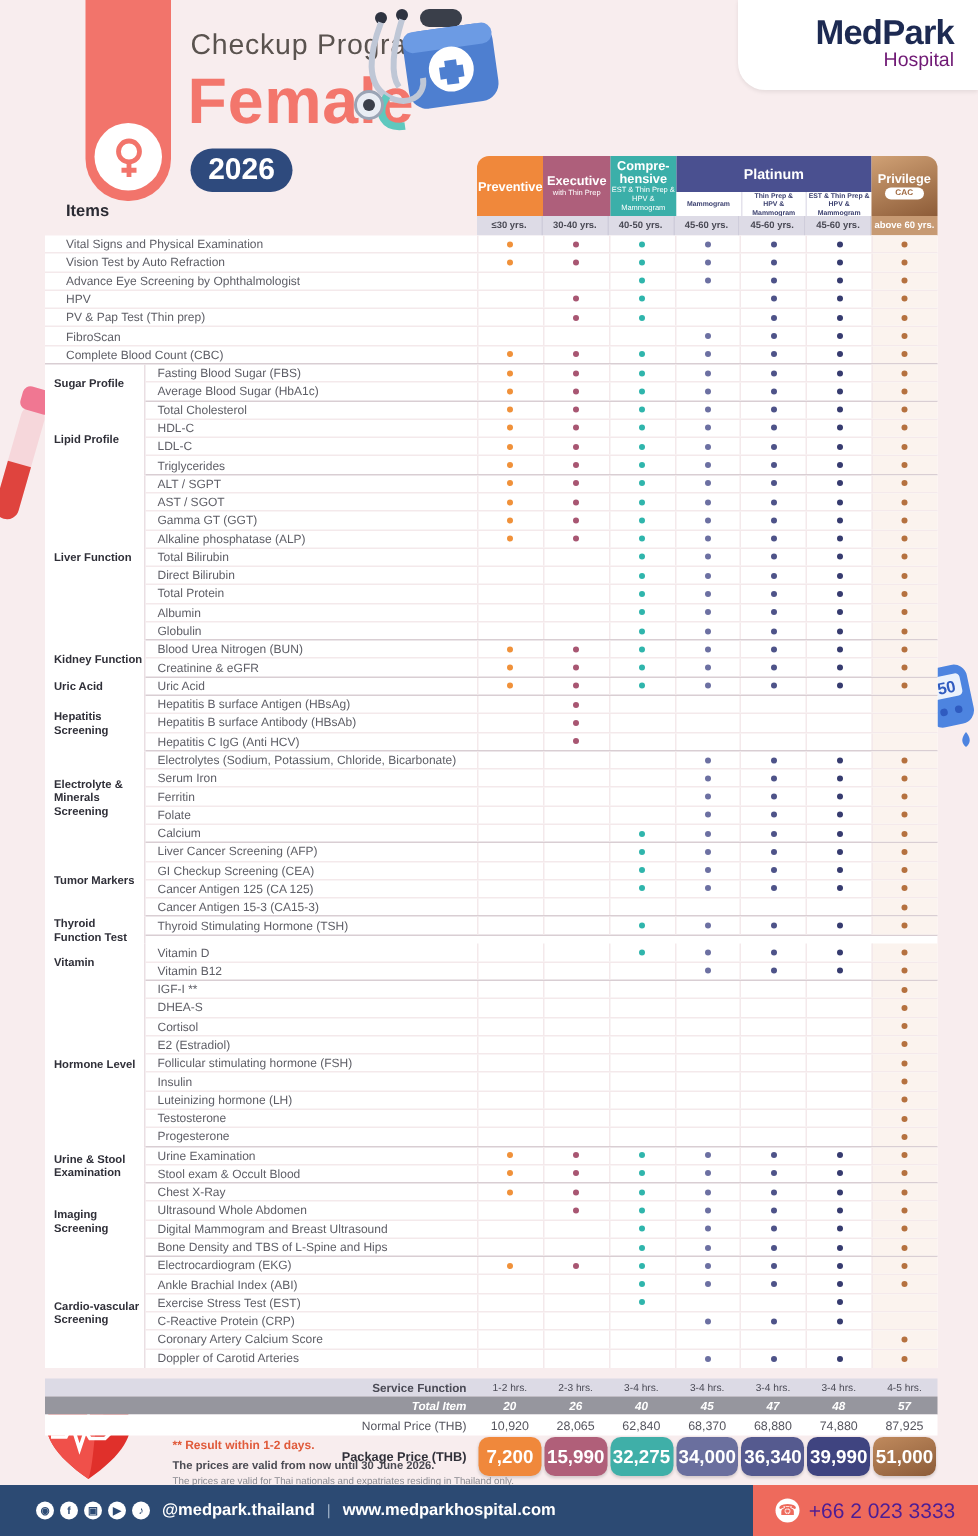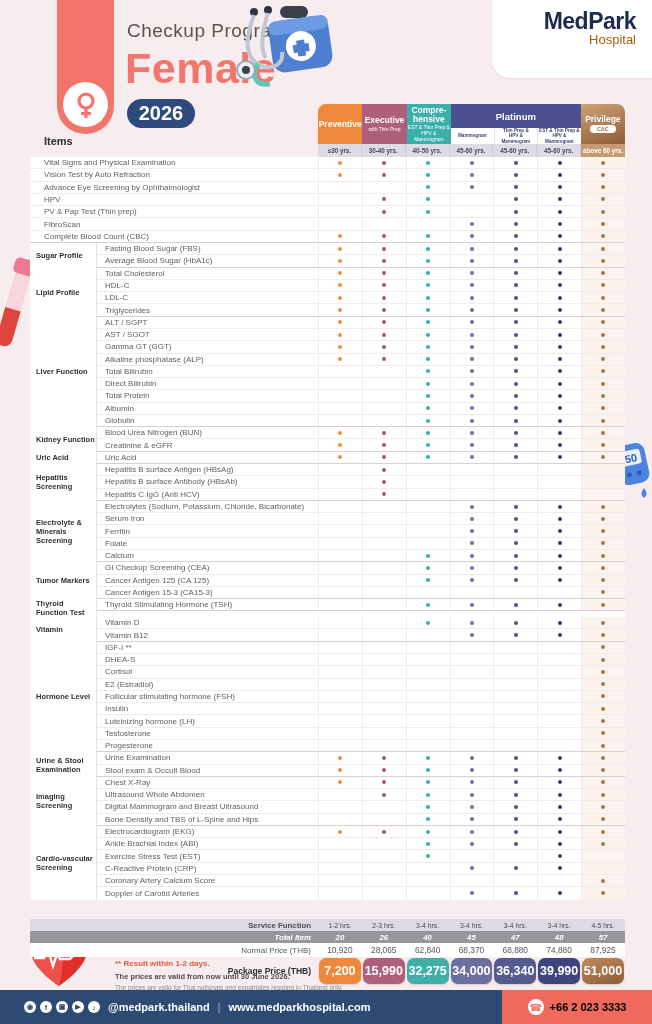--- a/index.html
+++ b/index.html
@@ -8,24 +8,24 @@
 
   
   .ribbon{position:absolute;left:57px;top:0;width:57px;height:134px;background:#F2746B;
           border-radius:0 0 28px 28px;}
   .ribbon-circle{position:absolute;left:6px;top:82px;width:45px;height:45px;background:#fff;border-radius:50%;
                  display:flex;align-items:center;justify-content:center;}
   .title1{position:absolute;left:127px;top:20px;font-size:19px;color:#5A534F;letter-spacing:.5px;}
   .title2{position:absolute;left:125px;top:44px;font-size:43px;font-weight:bold;color:#F3766C;letter-spacing:.5px;}
   .year-pill{position:absolute;left:127px;top:99px;width:68px;height:29px;background:#2E4A7D;border-radius:15px;
              color:#fff;font-size:20px;font-weight:bold;display:flex;align-items:center;justify-content:center;}
-  .logo-card{position:absolute;right:0;top:0;width:160px;height:78px;background:#fff;border-radius:0 0 0 18px;
+  .logo-card{position:absolute;right:0;top:0;width:160px;height:60px;background:#fff;border-radius:0 0 0 18px;
              box-shadow:0 1px 3px rgba(0,0,0,.08);text-align:right;padding:10px 16px 0 0;box-sizing:border-box;}
   .logo-name{font-size:23px;font-weight:bold;color:#1D2A52;letter-spacing:-.5px;line-height:1;}
-  .logo-sub{font-size:13px;color:#a16207;line-height:1.1;}
+  .logo-sub{font-size:13px;color:#701a75;line-height:1.1;}
   .items-label{position:absolute;left:44px;top:135px;font-size:11px;font-weight:bold;color:#2B2B33;}
 
   
   #header-band{position:absolute;left:318px;top:104px;width:307px;height:40px;display:flex;}
   .hdr{box-sizing:border-box;width:45px;height:40px;color:#fff;display:flex;flex-direction:column;
        align-items:center;justify-content:center;text-align:center;}
   .hdr-title{font-size:8.5px;font-weight:bold;line-height:1.05;}
   .hdr-sub{font-size:5px;line-height:1.2;margin-top:1px;}
   .plat-wrap{width:131.571px;display:flex;flex-direction:column;}
   .plat-top{height:24px;background:#4A5090;color:#fff;font-size:9.5px;font-weight:bold;
@@ -84,21 +84,21 @@
   .social{display:flex;gap:4px;margin-left:24px;}
   .soc{width:12px;height:12px;border-radius:50%;background:#fff;color:#2C4A73;font-size:7px;font-weight:bold;
        display:flex;align-items:center;justify-content:center;}
   .handle{color:#fff;font-size:11px;font-weight:bold;margin-left:8px;}
   .fdiv{color:#9FB2C8;font-size:10px;margin:0 8px;}
   .website{color:#fff;font-size:11px;font-weight:bold;}
   .phone-block{position:absolute;right:0;top:0;width:150px;height:34px;background:#EE6A5C;display:flex;
                align-items:center;justify-content:center;gap:6px;}
   .phone-circle{width:16px;height:16px;border-radius:50%;background:#fff;color:#EE6A5C;font-size:10px;
                 display:flex;align-items:center;justify-content:center;}
-  .phone-num{color:#000000;font-size:11px;font-weight:bold;}
+  .phone-num{color:#4c1d95;font-size:14px;font-weight:normal;}
 
   
   .decor{position:absolute;pointer-events:none;}
 </style>
 </head>
 <body>
 
 <div class="page">
 
   <div class="ribbon">
@@ -988,20 +988,42 @@
               <div class="dot-cell priv">
                 <div class="dot" style="background: rgb(181, 113, 63);"></div>
               </div>
             </div>
           </div>
         </div>
       </div>
       <div class="section">
         <div class="group-cell">Tumor Markers</div>
         <div class="rows">
+          <div class="row">
+            <div class="label">Liver Cancer Screening (AFP)</div>
+            <div class="dots">
+              <div class="dot-cell"></div>
+              <div class="dot-cell"></div>
+              <div class="dot-cell">
+                <div class="dot" style="background: rgb(47, 181, 172);"></div>
+              </div>
+              <div class="dot-cell">
+                <div class="dot" style="background: rgb(108, 112, 162);"></div>
+              </div>
+              <div class="dot-cell">
+                <div class="dot" style="background: rgb(78, 83, 137);"></div>
+              </div>
+              <div class="dot-cell">
+                <div class="dot" style="background: rgb(54, 59, 111);"></div>
+              </div>
+              <div class="dot-cell priv">
+                <div class="dot" style="background: rgb(181, 113, 63);"></div>
+              </div>
+            </div>
+          </div>
           <div class="row">
             <div class="label">GI Checkup Screening (CEA)</div>
             <div class="dots">
               <div class="dot-cell"></div>
               <div class="dot-cell"></div>
               <div class="dot-cell">
                 <div class="dot" style="background: rgb(47, 181, 172);"></div>
               </div>
               <div class="dot-cell">
                 <div class="dot" style="background: rgb(108, 112, 162);"></div>

